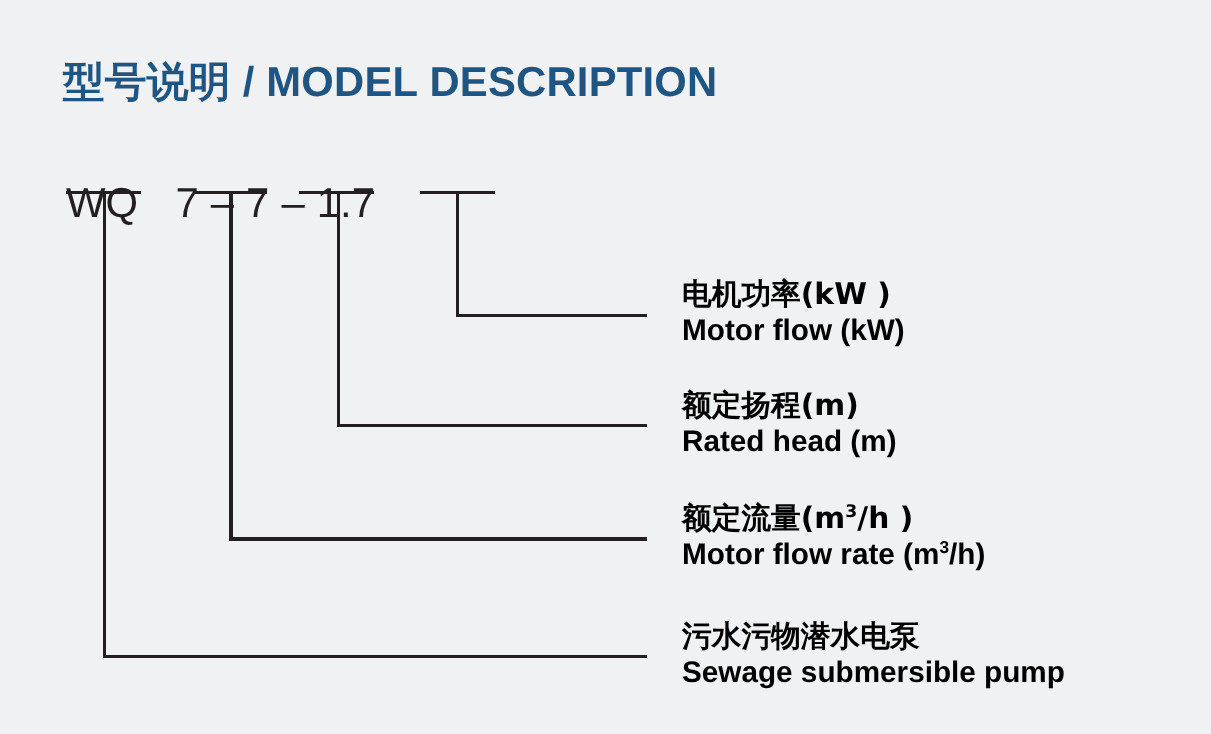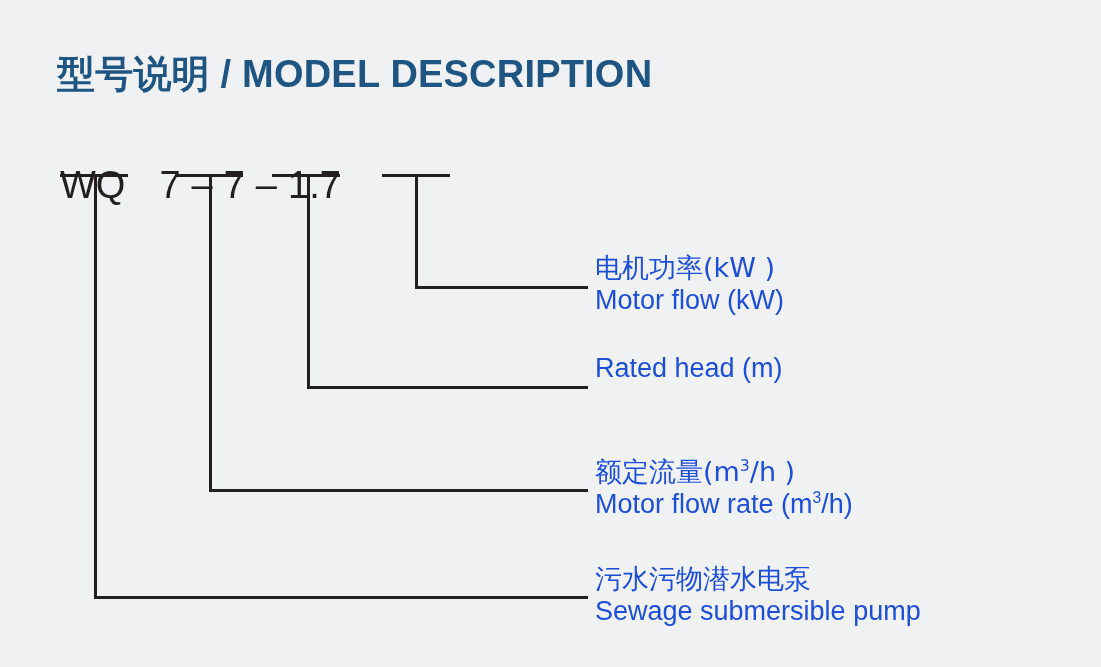--- a/index.html
+++ b/index.html
@@ -38,23 +38,24 @@
   .gap-wide { display:inline-block; width:34px; }
   .gap-sm   { display:inline-block; width:11px; }
   .dash { display:inline-block; }
 
   
   #leaders { position:absolute; left:0; top:0; width:1101px; height:667px; }
 
   
   .label-block {
     position:absolute;
-    left:595px;
-    color:#1d4ed8;
+    left:620px;
+    color:#000000;
     white-space:nowrap;
+    font-weight:bold;
   }
   .label-cn {
     font-size:27px;
     line-height:33px;
     font-family:"DejaVu Sans", sans-serif;
   }
   .label-en {
     font-size:27px;
     line-height:33px;
     font-family:"Liberation Sans", sans-serif;
@@ -90,20 +91,21 @@
         <polyline points="416,175 416,287 588,287"></polyline>
       </g>
   </svg>
 
   <div class="label-block" style="top:251px;">
     <div class="label-cn"><span>电机功率(kW )</span><sup></sup><span></span></div>
     <div class="label-en"><span>Motor flow (kW)</span><sup></sup><span></span></div>
   </div>
 
   <div class="label-block" style="top:352px;">
+    <div class="label-cn"><span>额定扬程(m)</span><sup></sup><span></span></div>
     <div class="label-en"><span>Rated head (m)</span><sup></sup><span></span></div>
   </div>
 
   <div class="label-block" style="top:455px;">
     <div class="label-cn"><span>额定流量(m</span><sup>3</sup><span>/h )</span></div>
     <div class="label-en"><span>Motor flow rate (m</span><sup>3</sup><span>/h)</span></div>
   </div>
 
   <div class="label-block" style="top:562px;">
     <div class="label-cn"><span>污水污物潜水电泵</span><sup></sup><span></span></div>

